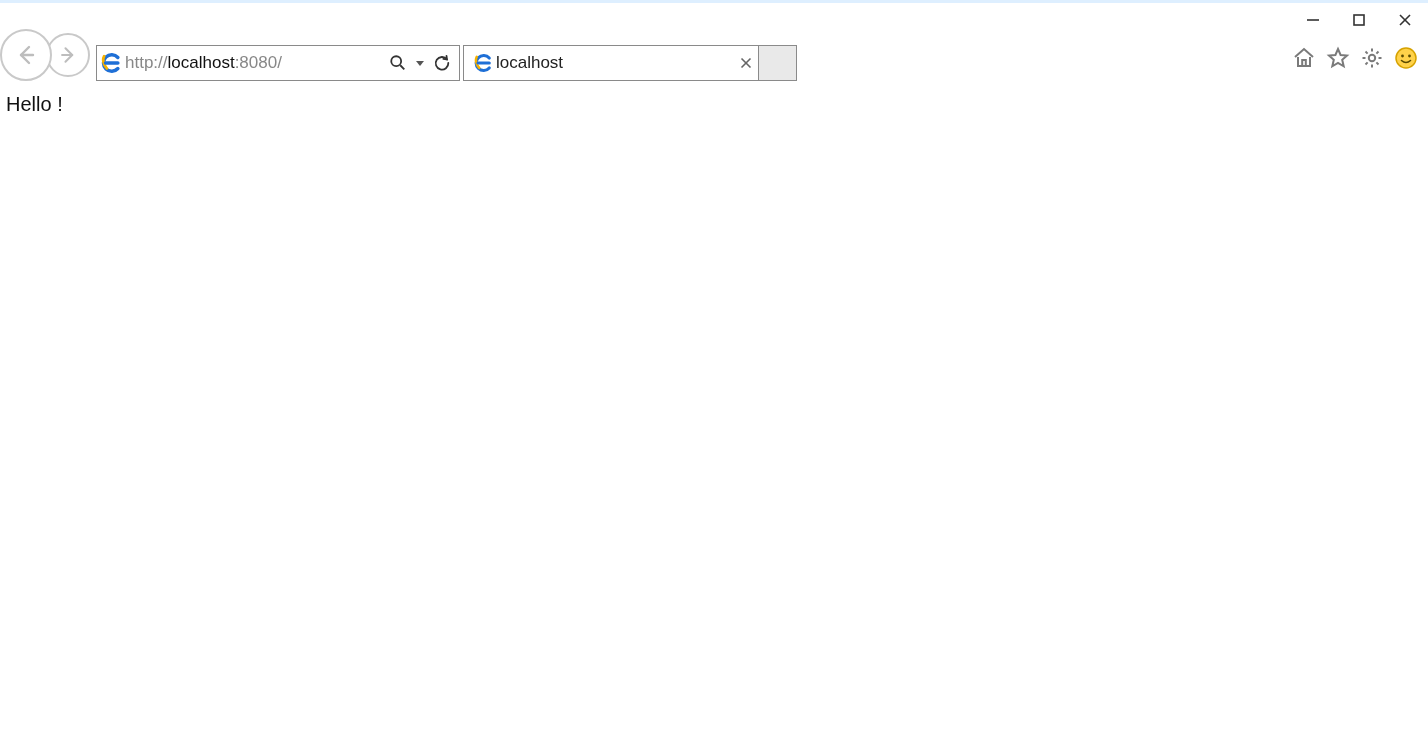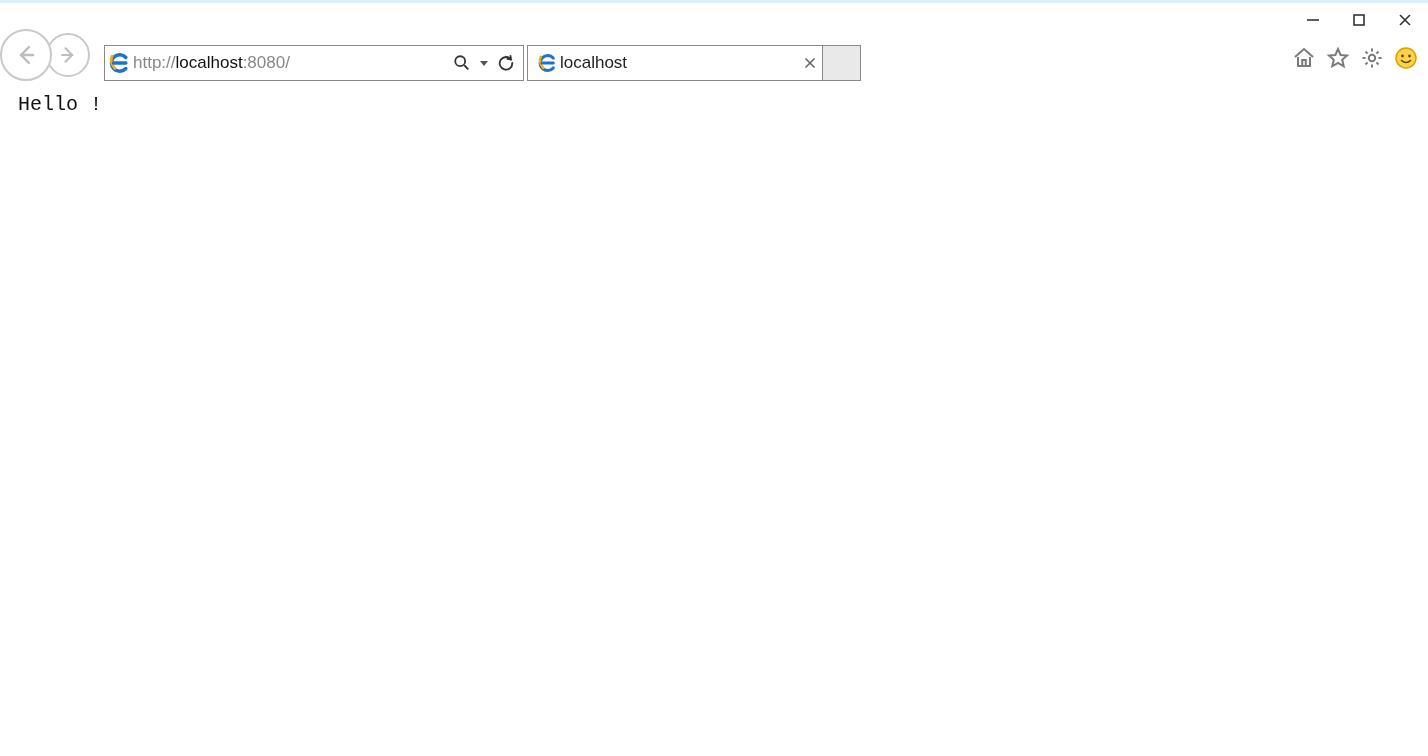--- a/index.html
+++ b/index.html
@@ -19,22 +19,22 @@
     .nav-buttons { display: flex; align-items: center; height: 56px; }
     .nav-circle {
       width: 52px; height: 52px; border-radius: 50%;
       border: 2px solid #c9c9c9; display: flex; align-items: center; justify-content: center;
       background: #fff; position: relative;
     }
     .nav-circle.forward { margin-left: -6px; z-index: 1; width: 44px; height: 44px; }
     .nav-circle.back { z-index: 2; }
     .addrbar {
       height: 36px; border: 1px solid #8a8a8a; display: flex; align-items: center;
-      background: #fff; margin-left: 14px; margin-bottom: 2px;
-      width: 420px;
+      background: #fff; margin-left: 6px; margin-bottom: 2px;
+      width: 364px;
     }
     .addrbar .ie-favicon { width: 28px; display: flex; align-items: center; justify-content: center; }
     .addrbar .right-icons { display: flex; align-items: center; gap: 6px; padding-right: 6px; }
     .icon-btn { width: 22px; height: 22px; display: flex; align-items: center; justify-content: center; }
     .tabs { display: flex; align-items: flex-end; margin-left: 3px; height: 38px; margin-bottom: 2px; }
     .tab {
       height: 36px; border: 1px solid #8a8a8a; display: flex; align-items: center;
       background: #fff; width: 296px; padding-left: 6px;
     }
     .tab .tab-favicon { width: 26px; display: flex; align-items: center; justify-content: center; }
@@ -45,21 +45,21 @@
       background: #e9e9e9;
     }
     .right-toolbar {
       position: absolute; right: 8px; top: 40px; height: 36px;
       display: flex; align-items: center; gap: 6px;
     }
     .right-toolbar .tb-btn {
       width: 28px; height: 28px; display: flex; align-items: center; justify-content: center;
     }
     .content {
-      padding: 10px 18px; font-family: Liberation Mono, monospace; font-size: 20px; color: #111;
+      padding: 10px 6px; font-family: Liberation Sans, sans-serif; font-size: 20px; color: #111;
     }
     .dropdown-caret { width: 10px; height: 22px; display: flex; align-items: center; justify-content: center; color: #555; }
     .url-dim { color: #888; }
     .url-bold { color: #111; }
     svg { display: block; }
   </style>
 </head>
 <body>
 
 <div class="topbar"></div>

